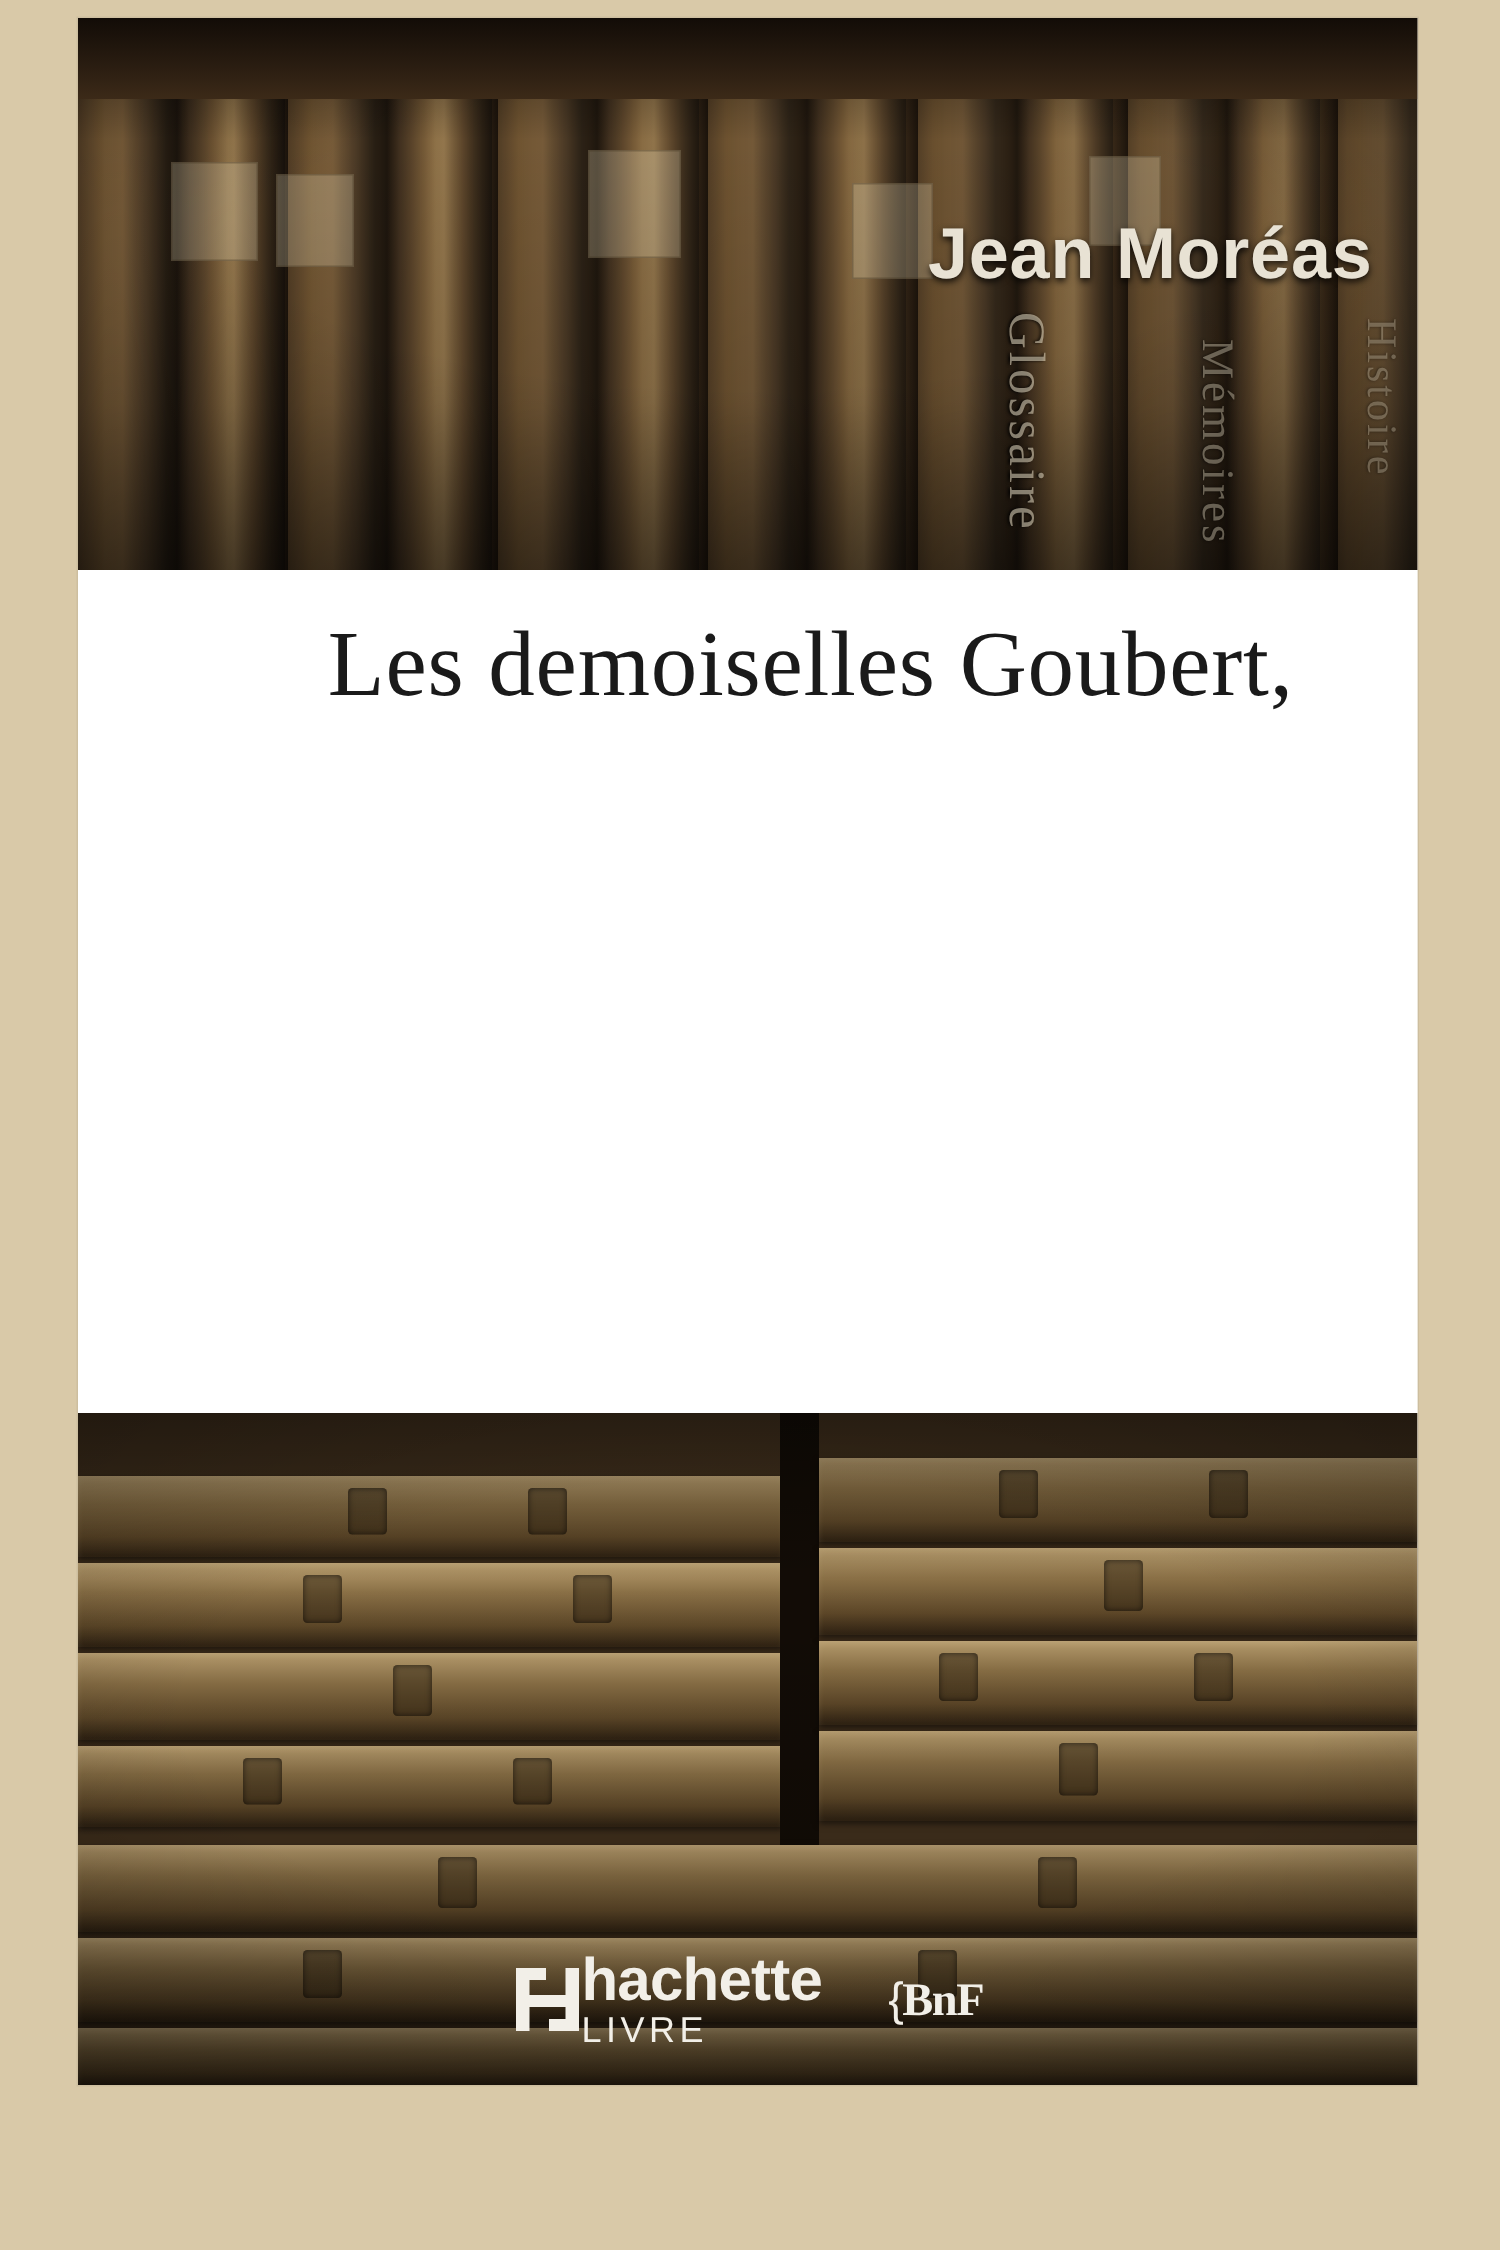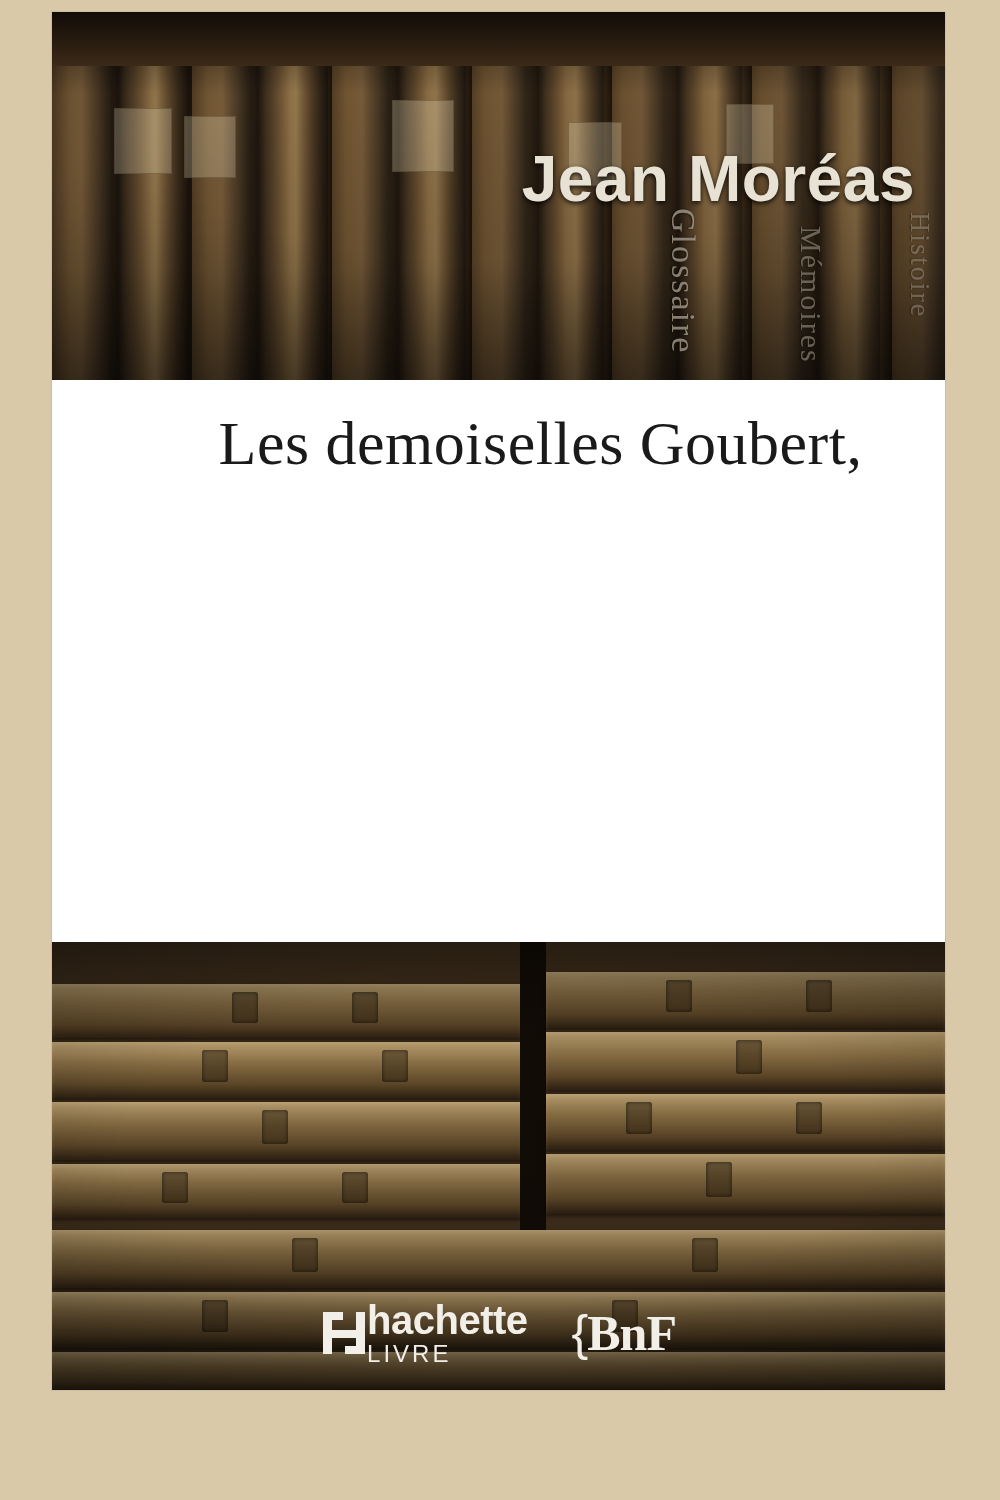--- a/index.html
+++ b/index.html
@@ -101,21 +101,21 @@
 
   
   .author {
     position: absolute;
     right: 30px;
     top: 130px;
     z-index: 10;
     color: #e8e2d4;
     font-family: "Liberation Sans", sans-serif;
     font-weight: bold;
-    font-size: 64px;
+    font-size: 48px;
     letter-spacing: 0.5px;
     text-shadow: 0 2px 5px rgba(0,0,0,0.85);
   }
 
   
   .title-band {
     position: absolute;
     left: 0;
     top: 368px;
     width: 893px;
@@ -220,21 +220,21 @@
     display: block;
     color: #f2efe8;
     font-family: "Liberation Sans", sans-serif;
     font-size: 24px;
     letter-spacing: 3px;
     margin-top: 2px;
   }
   .bnf {
     color: #f2efe8;
     font-family: "Liberation Serif", serif;
-    font-size: 50px;
+    font-size: 31px;
     font-weight: bold;
     letter-spacing: -1px;
     padding-left: 16px;
     border-left: 2px solid rgba(242,239,232,0.0);
   }
   .bnf .brace {
     font-family: "Liberation Sans", sans-serif;
     font-weight: normal;
   }
 </style>

